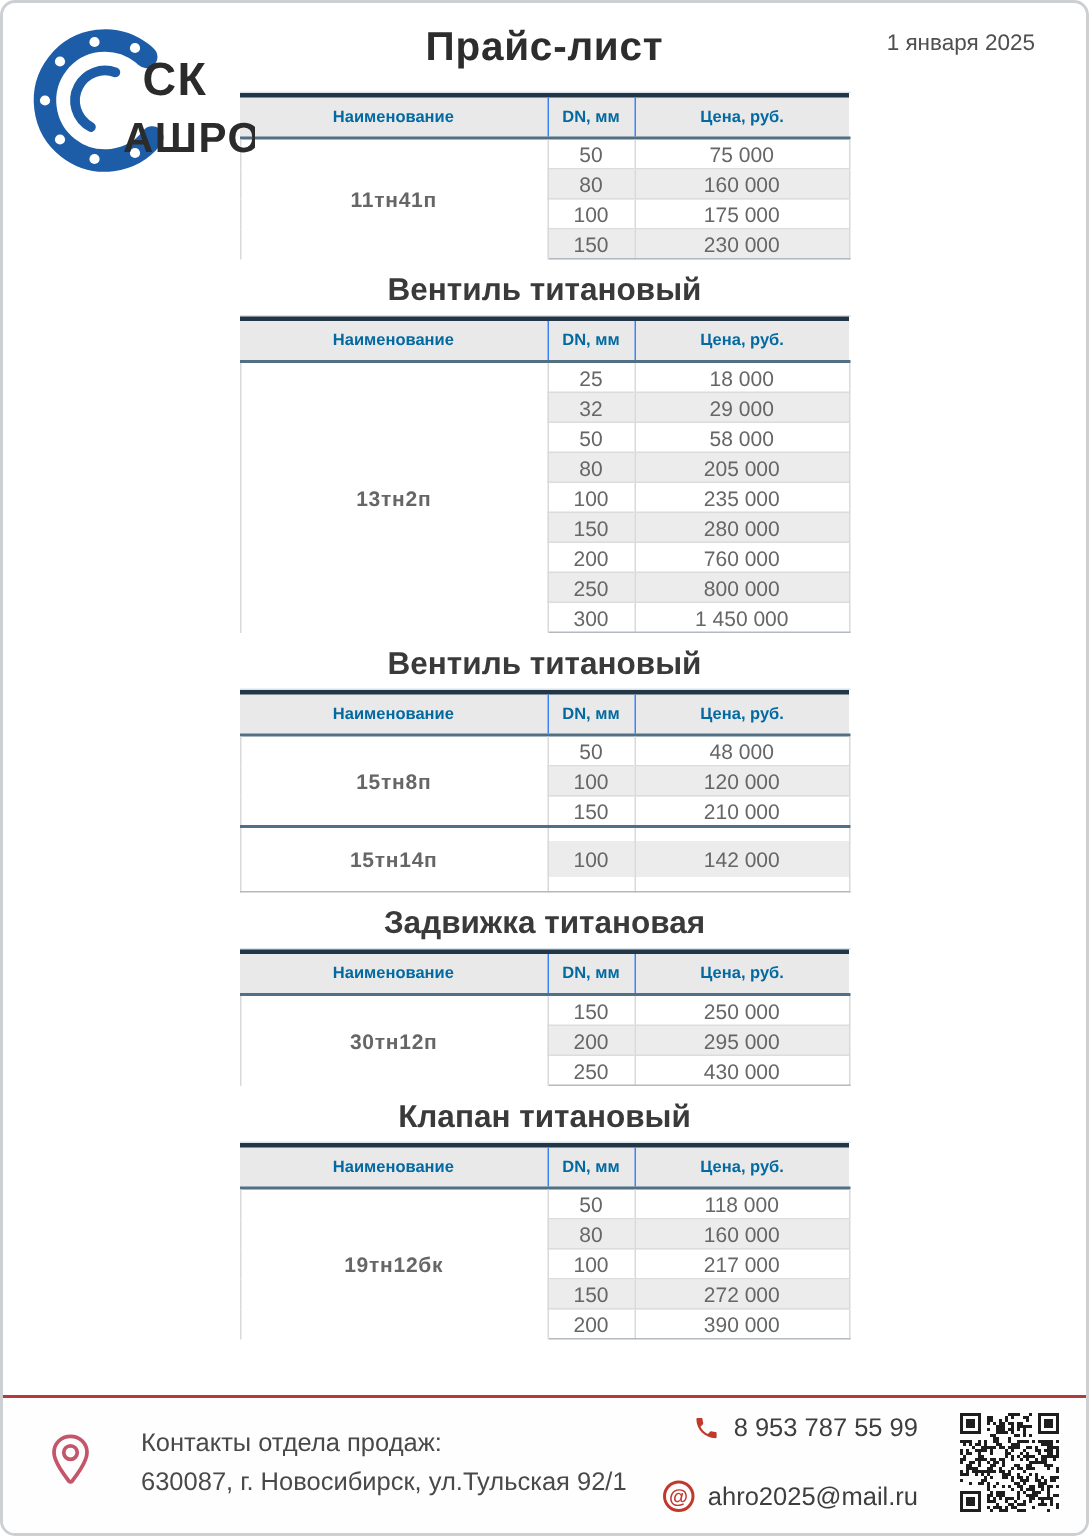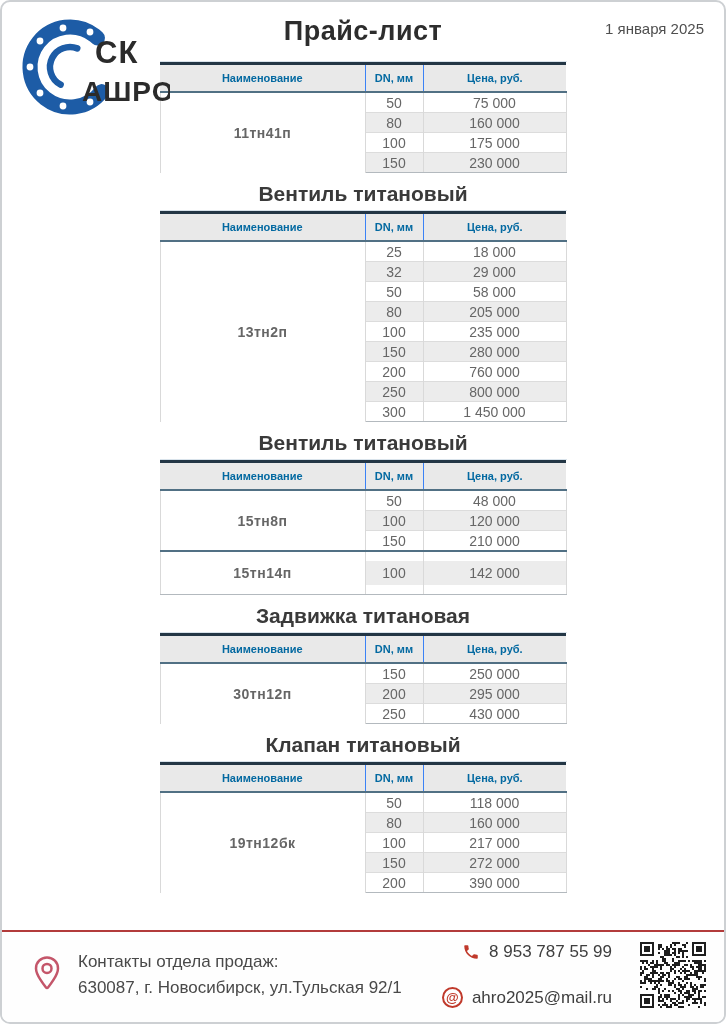--- a/index.html
+++ b/index.html
@@ -6,21 +6,21 @@
   .page{
     position:relative;width:726px;height:1024px;box-sizing:border-box;
     border:2px solid #cdd0d3;border-radius:10px;background:#fff;overflow:hidden;
     display:flex;flex-direction:column;
     font-family:"Liberation Sans",sans-serif;color:#2e2e2e;
   }
   
   .header{position:relative;height:50px;margin-top:10px;flex:0 0 auto;}
   .logo{position:absolute;left:16px;top:-4px;width:152px;height:118px;z-index:2;}
   .page-title{margin:4px 0 12px;text-align:center;font-size:27px;font-weight:bold;color:#2d2d2d;letter-spacing:.5px;}
-  .date{position:absolute;right:20px;top:8px;font-size:15px;color:#4f4f4f;}
+  .date{position:absolute;right:34px;top:8px;font-size:15px;color:#4f4f4f;}
   
   .section-title{text-align:center;font-weight:bold;font-size:21px;color:#3a3a3a;margin:9px 0 5px;}
   table.price-table{width:406px;margin:0 auto;border-collapse:collapse;table-layout:fixed;box-shadow:0 -1px 0 #d9e3eb;}
   table.price-table th{
     background:#e9e9e9;border-top:3px solid #233645;border-bottom:2px solid #517084;
     font-size:11px;font-weight:bold;color:#0369a1;height:26px;padding:0;
   }
   table.price-table th + th{border-left:1px solid #3b82f6;}
   table.price-table td{
     text-align:center;font-size:14px;color:#666;height:19px;padding:0;
@@ -33,21 +33,21 @@
   tbody tr:last-child td{border-bottom:1px solid #b3b9be;}
   tr.tall td{height:42px;}
   tr.tall td.dn-cell,tr.tall td.price-cell{
     background:linear-gradient(#ffffff 0 9px,#ececec 9px 33px,#ffffff 33px 100%);
   }
   
   .footer{
     margin-top:auto;flex:0 0 auto;border-top:2px solid #b23b3b;background:#fefefe;
     display:flex;align-items:center;padding:10px 18px 14px 30px;gap:12px;min-height:66px;
   }
-  .contact-left{display:flex;align-items:center;gap:16px;flex:1;}
+  .contact-left{display:flex;align-items:center;gap:32px;flex:1;}
   .contact-lines{font-size:17px;color:#494949;line-height:1.55;}
   .contact-right{display:flex;flex-direction:column;gap:25px;font-size:17px;color:#3e3e3e;margin-right:16px;align-items:flex-end;}
   .contact-row{display:flex;align-items:center;gap:9px;white-space:nowrap;}
   .at-icon{
     display:inline-flex;align-items:center;justify-content:center;width:17px;height:17px;
     border:2px solid #c0392b;border-radius:50%;color:#c0392b;font-size:13px;font-weight:bold;line-height:1;
   }
   .qr{width:66px;height:66px;flex:0 0 auto;}
 </style>
 </head>

